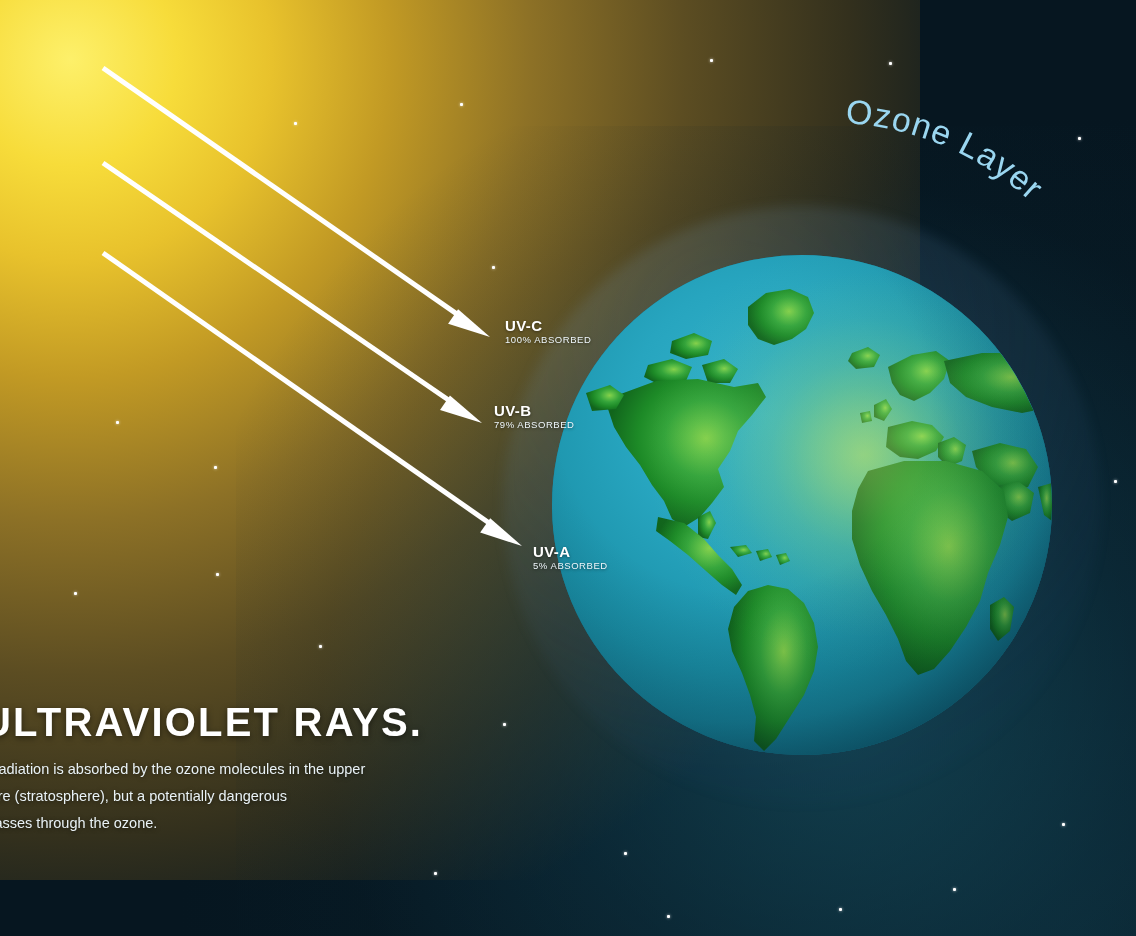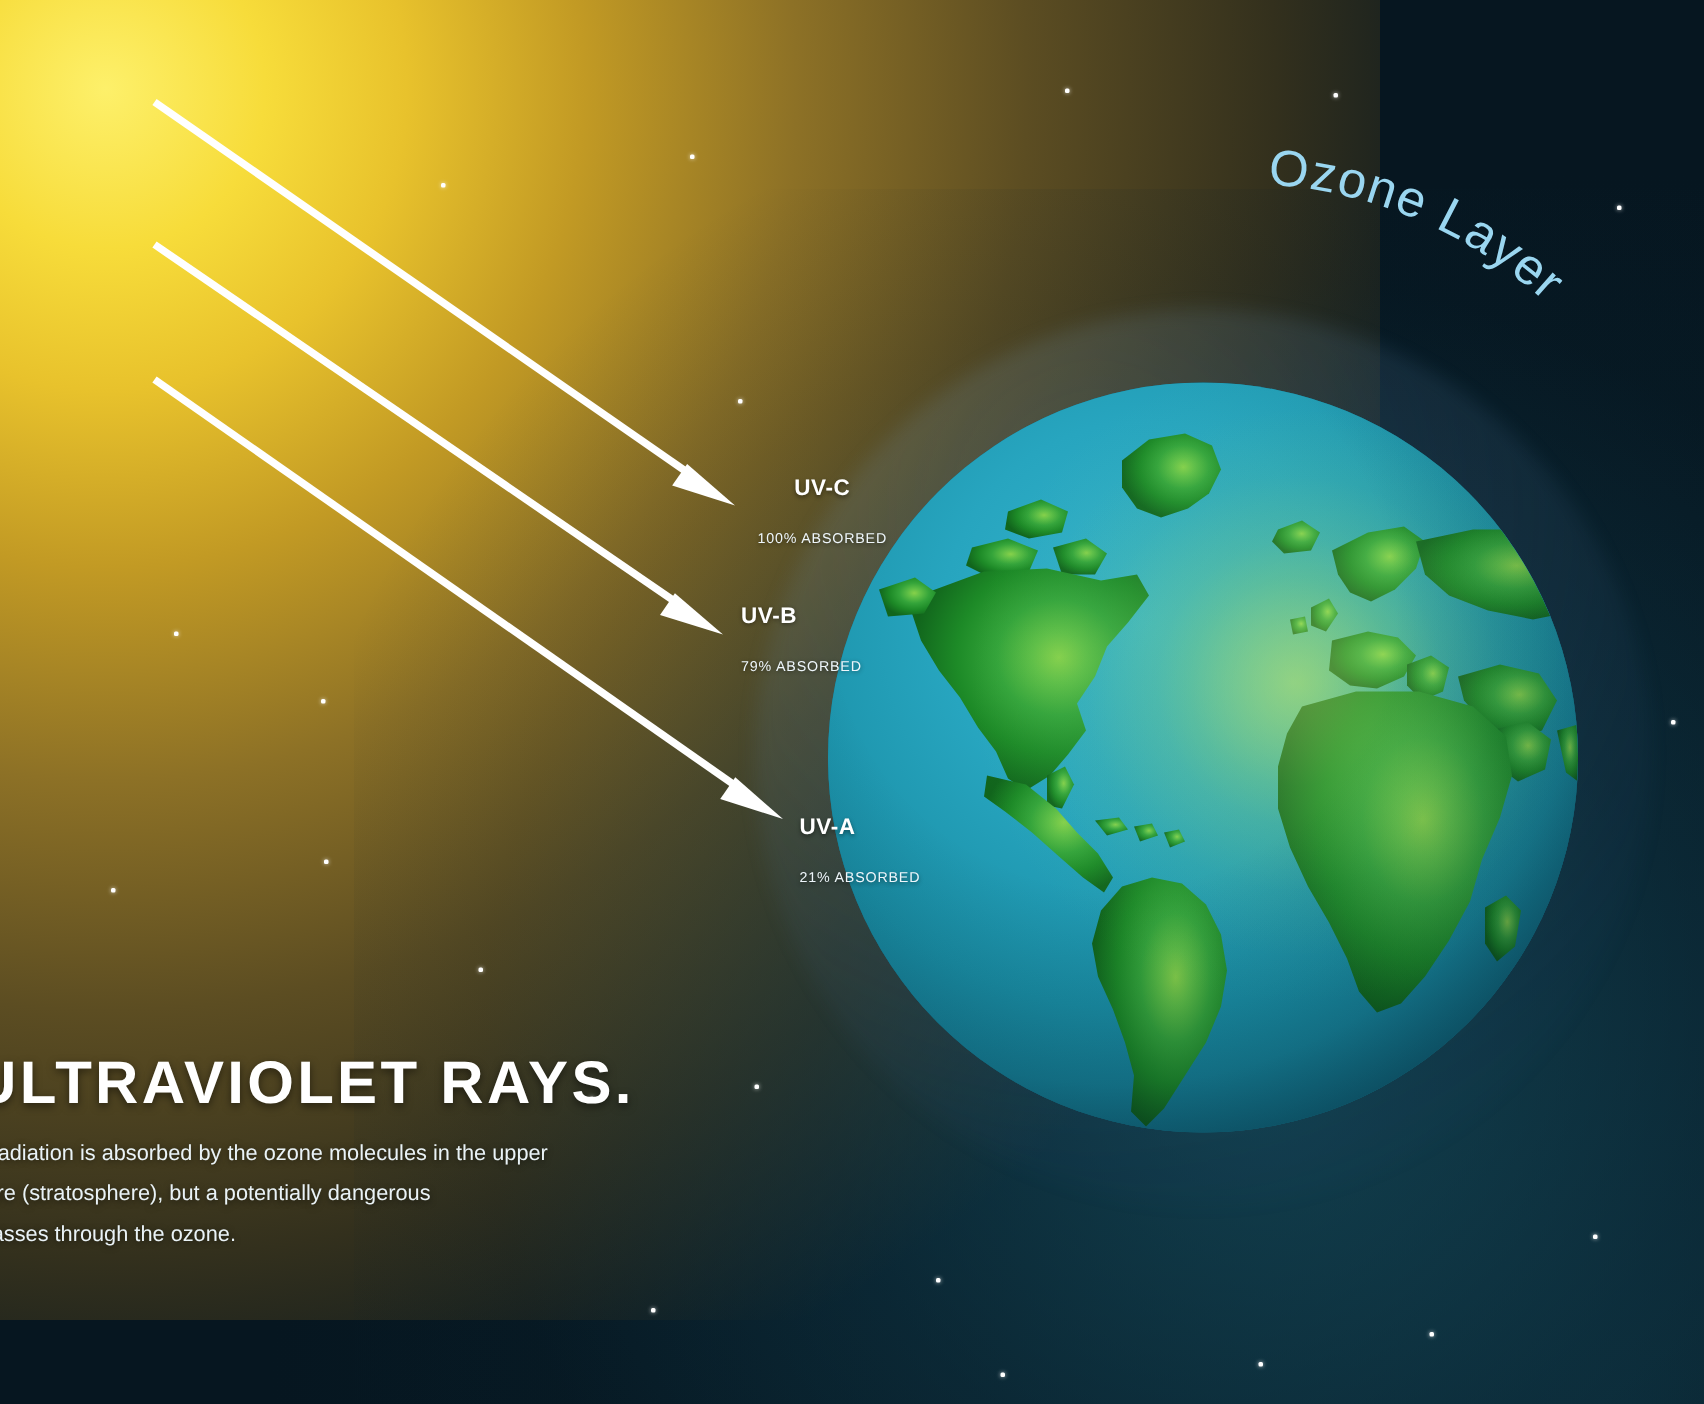--- a/index.html
+++ b/index.html
@@ -166,21 +166,21 @@
     font-size: 15px;
     font-weight: bold;
     letter-spacing: 0.4px;
     line-height: 1.05;
     text-shadow: 0 1px 3px rgba(0,0,0,0.45);
   }
   .uv-sub {
     font-size: 9.5px;
     font-weight: normal;
     letter-spacing: 0.55px;
-    margin-top: 20px;
+    margin-top: 0;
     color: #eef6fb;
     text-shadow: 0 1px 3px rgba(0,0,0,0.45);
   }
 
   
   .ozone-label { position: absolute; left: 0; top: 0; pointer-events: none; }
   .ozone-label text {
     font-family: "Liberation Sans", sans-serif;
     font-size: 34px;
     fill: #9ad6f0;
@@ -342,31 +342,31 @@
         <line x1="103" y1="68" x2="462.0818733070038" y2="317.5943770531886"></line>
         <polygon points="490,337 448.0931053113415,323.7029259777316 458.10983127359265,309.2922458759056" stroke="none"></polygon>
         <line x1="103" y1="163" x2="453.9631628134838" y2="403.7662858351076"></line>
         <polygon points="482,423 440.0121927653741,409.96067319115383 449.9401834593112,395.4887175257609" stroke="none"></polygon>
         <line x1="103" y1="253" x2="494.13674551974526" y2="526.5156716880318"></line>
         <polygon points="522,546 480.13079540510927,532.5847211511956 490.1881472249634,518.2023647944759" stroke="none"></polygon>
       </g>
   </svg>
 
   <div id="uv-labels">
-      <div class="uv-label" style="left: 505px; top: 318px; text-align: center;">
+      <div class="uv-label" style="left: 505px; top: 318px;">
         <div class="uv-title">UV-C</div>
         <div class="uv-sub">100% ABSORBED</div>
       </div>
       <div class="uv-label" style="left: 494px; top: 403px;">
         <div class="uv-title">UV-B</div>
         <div class="uv-sub">79% ABSORBED</div>
       </div>
       <div class="uv-label" style="left: 533px; top: 544px;">
         <div class="uv-title">UV-A</div>
-        <div class="uv-sub">21% ABSORBED</div>
+        <div class="uv-sub">5% ABSORBED</div>
       </div>
     </div>
 
   <div class="headline">
     <span>ULTRAVIOLET RAYS</span><span class="period">.</span>
   </div>
   <div class="body-copy" id="body-copy">
       <div>Most UV radiation is absorbed by the ozone molecules in the upper</div>
       <div>atmosphere (stratosphere), but a potentially dangerous</div>
       <div>amount passes through the ozone.</div>

